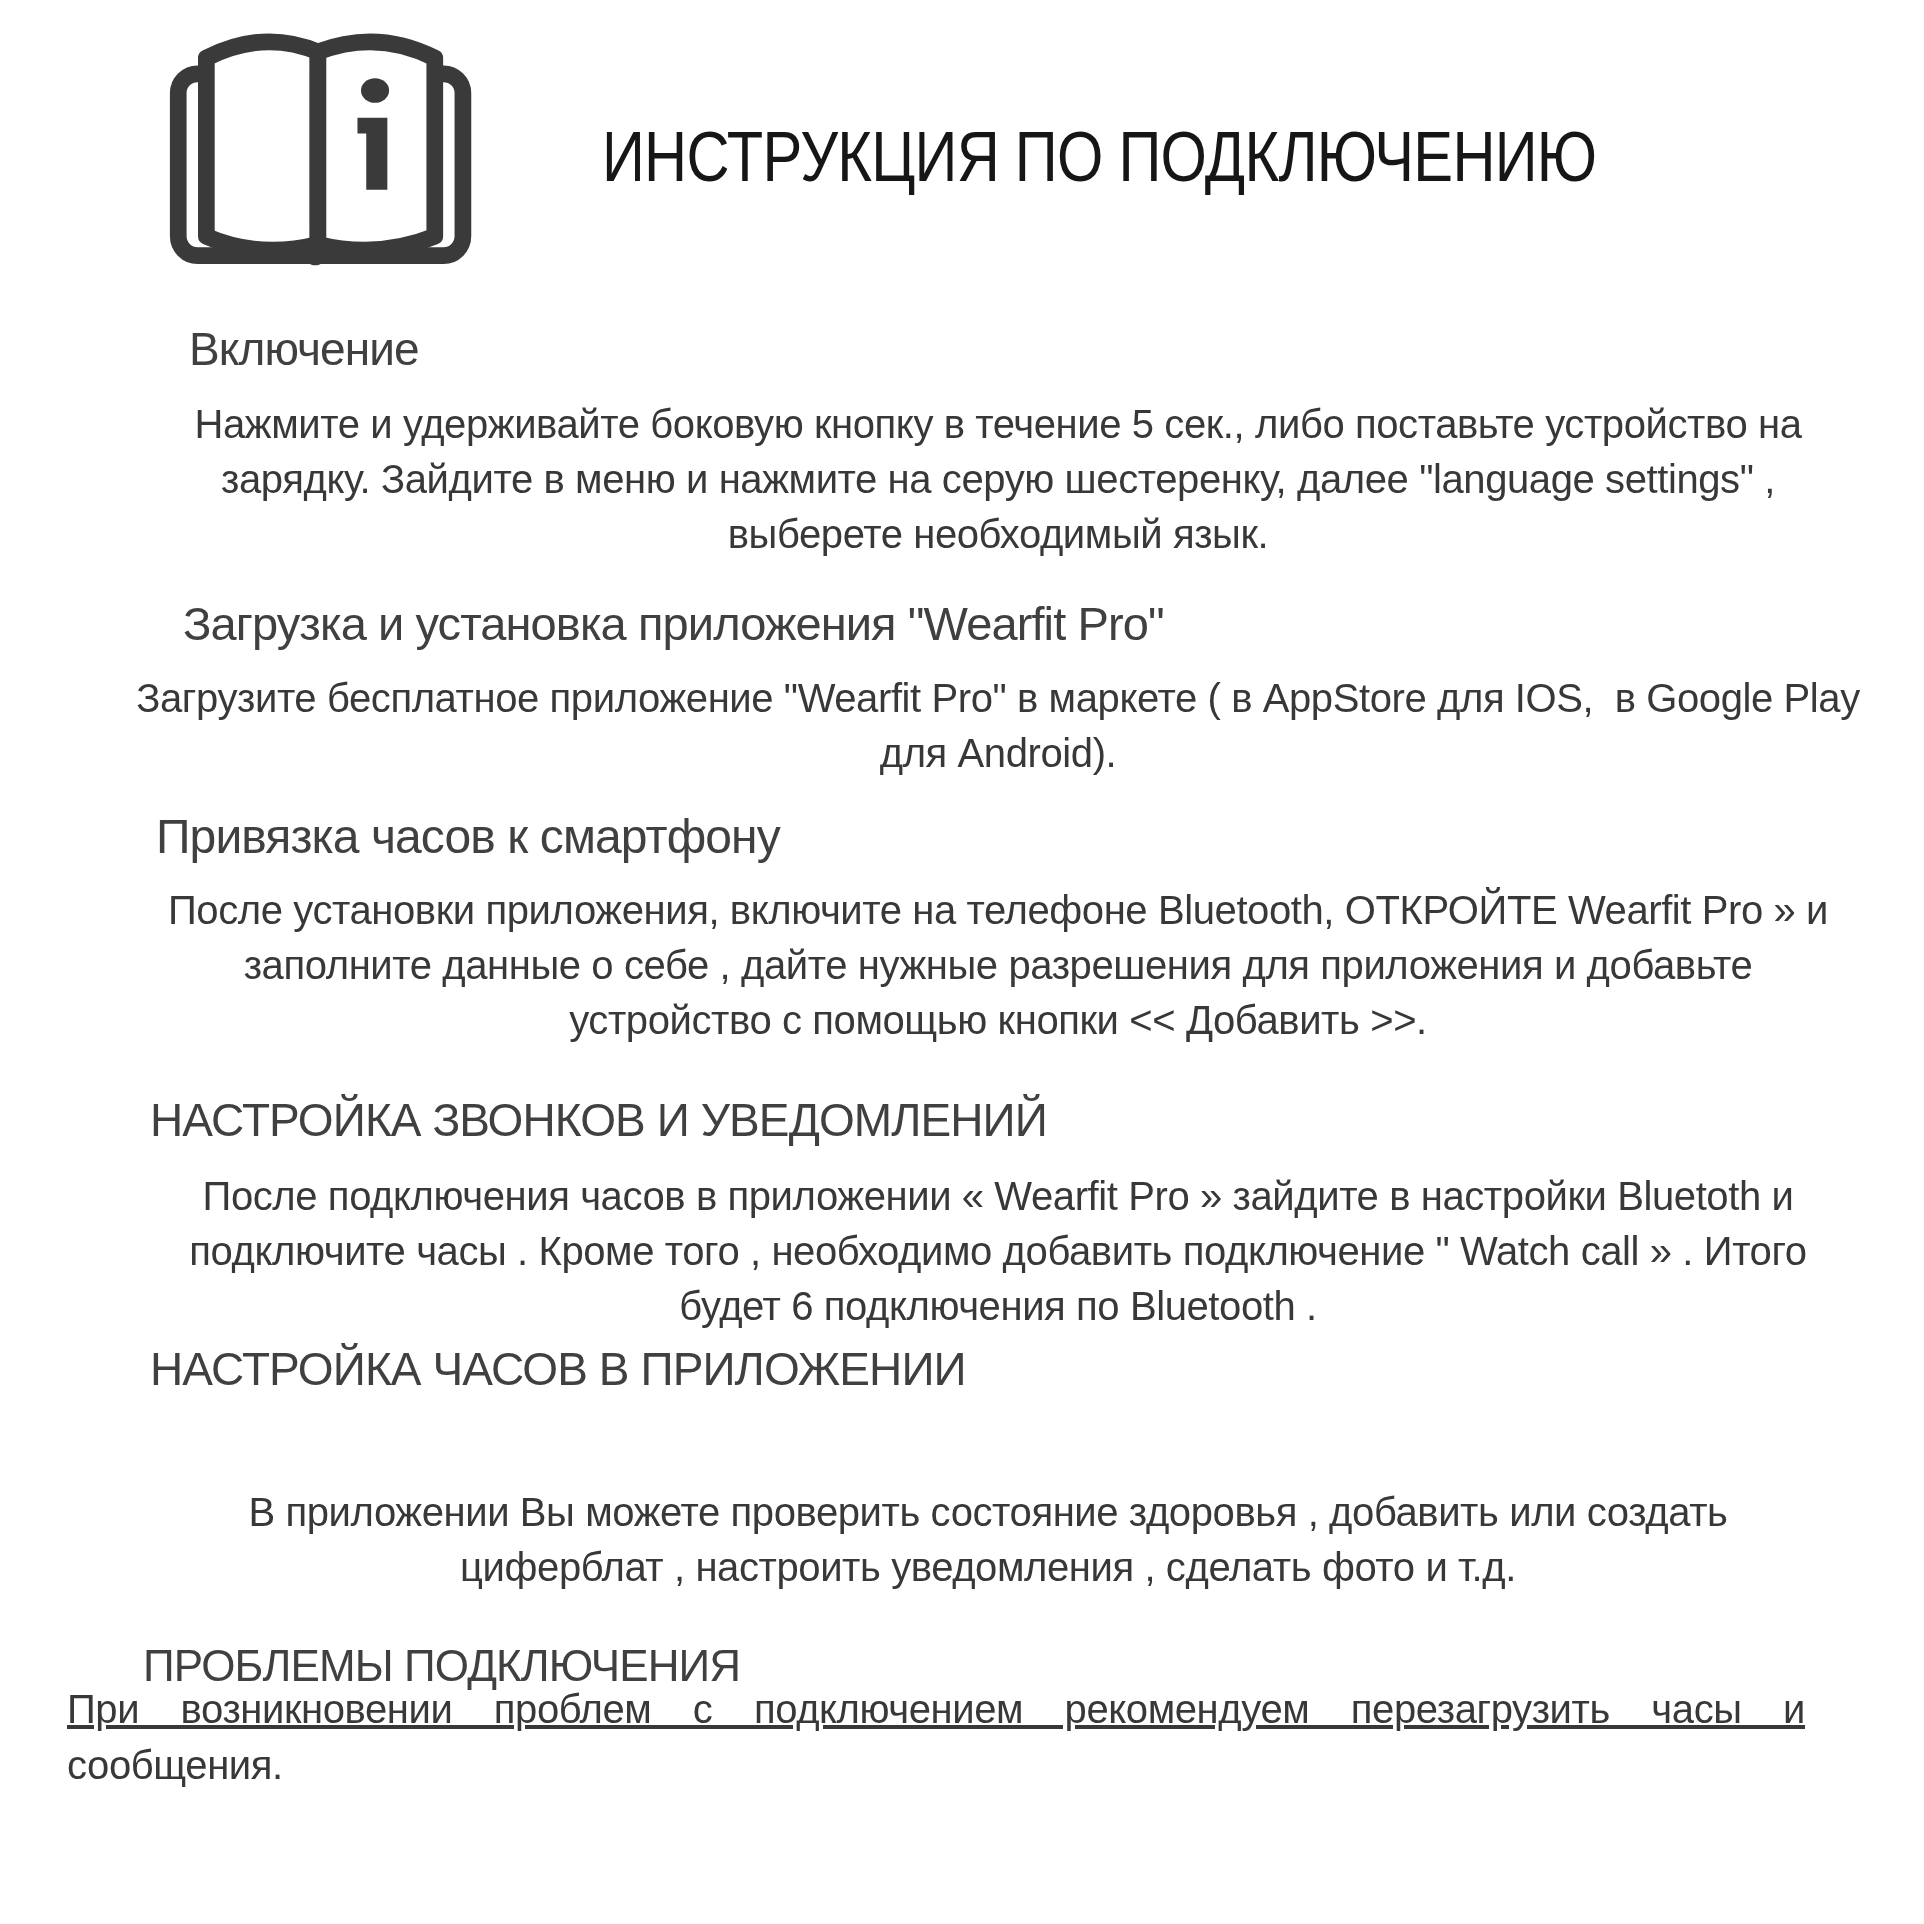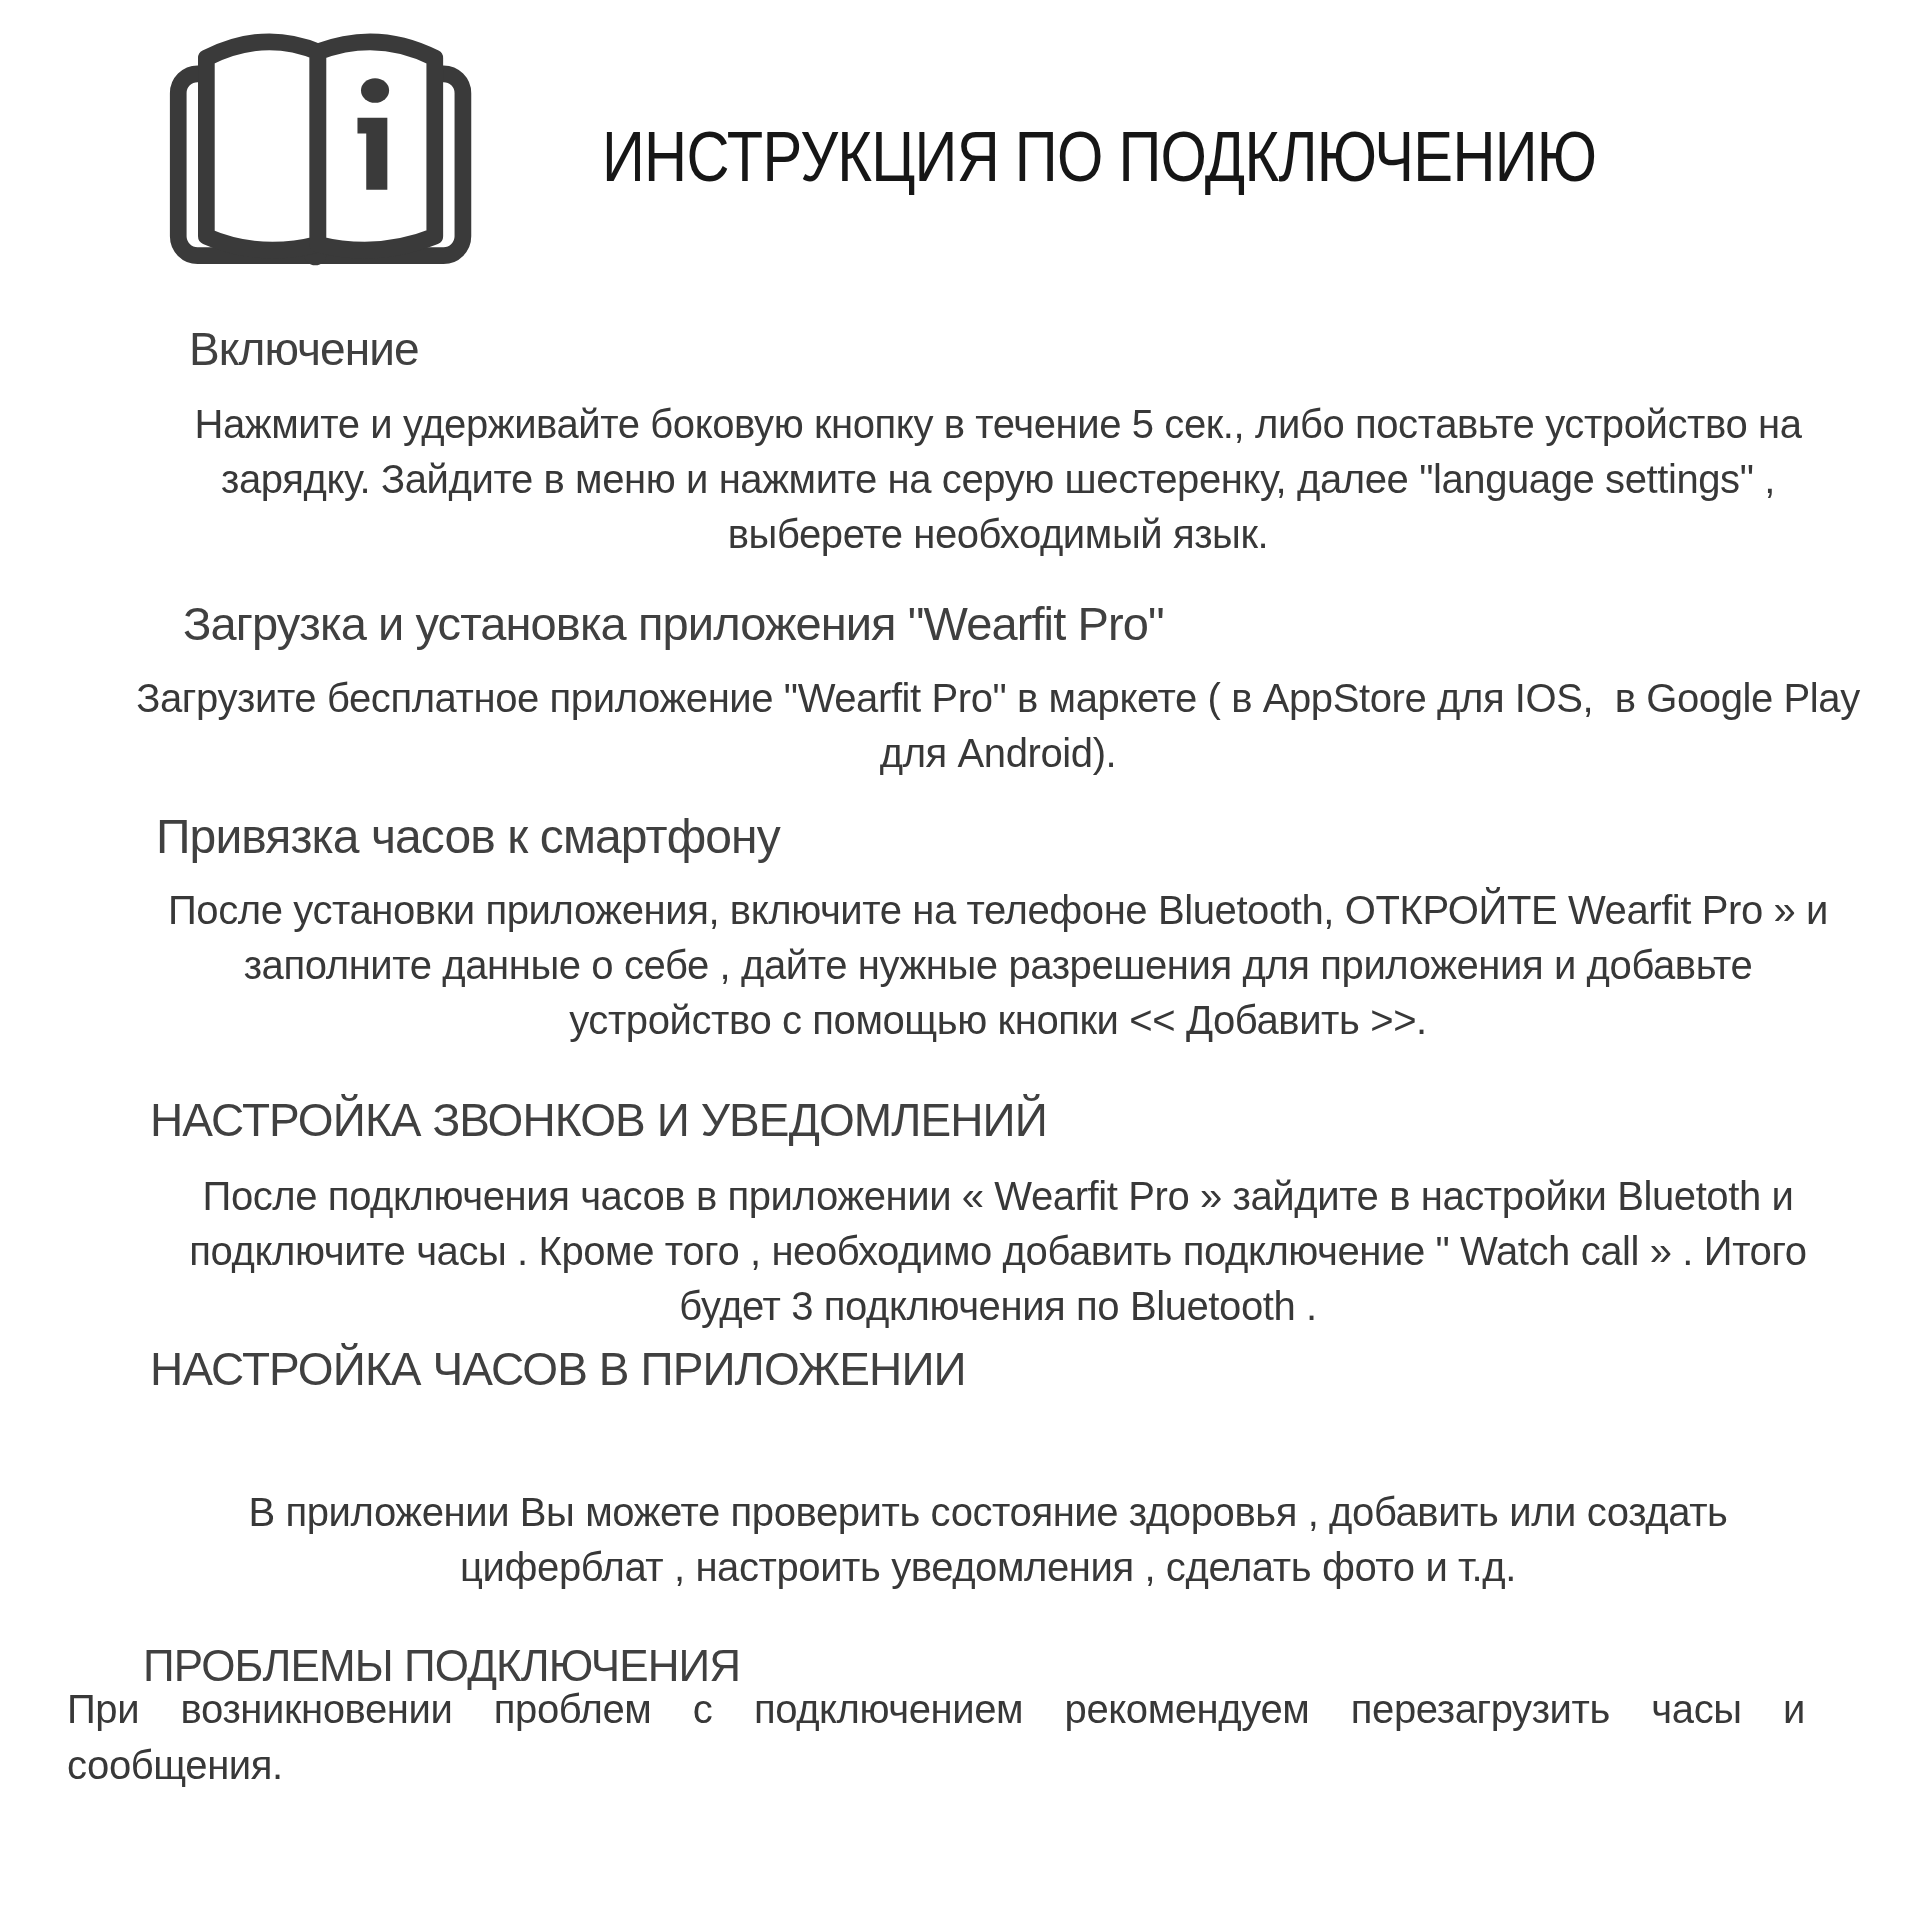--- a/index.html
+++ b/index.html
@@ -40,21 +40,21 @@
     text-align:center;
   }
   .body-justified{
     margin:0;
     font-size:40px;
     line-height:56px;
     color:#383838;
     letter-spacing:-0.4px;
     width:1738px;
   }
-  .jline{display:block;text-align:justify;text-align-last:justify;}
+  .jline{display:block;text-align:justify;text-align-last:justify;text-decoration:underline;}
   .jline-last{display:block;text-align:left;text-align-last:left;}
   .icon-stroke{fill:#ffffff;stroke:#3a3a3a;stroke-width:19;stroke-linejoin:round;stroke-linecap:round;}
   .icon-fill{fill:#3a3a3a;stroke:none;}
 </style>
 </head>
 <body>
 
 <svg class="abs" style="left:125px;top:28.5px" width="356" height="246" viewBox="0 0 400 280" aria-hidden="true">
 
   <rect class="icon-stroke" x="58" y="51" width="324" height="207" rx="22"></rect>
@@ -82,21 +82,21 @@
 для Android).</p>
 
 <h2 class="abs sec-heading" style="left:156px;top:813px;font-size:48px">Привязка часов к смартфону</h2>
 <p class="abs body-text" style="left:80px;top:883px">После установки приложения, включите на телефоне Bluetooth, ОТКРОЙТЕ Wearfit Pro » и
 заполните данные о себе , дайте нужные разрешения для приложения и добавьте
 устройство с помощью кнопки &lt;&lt; Добавить &gt;&gt;.</p>
 
 <h2 class="abs sec-heading" style="left:150px;top:1097px;font-size:46px">НАСТРОЙКА ЗВОНКОВ И УВЕДОМЛЕНИЙ</h2>
 <p class="abs body-text" style="left:80px;top:1169px">После подключения часов в приложении « Wearfit Pro » зайдите в настройки Bluetoth и
 подключите часы . Кроме того , необходимо добавить подключение " Watch call » . Итого
-будет 3 подключения по Bluetooth .</p>
+будет 6 подключения по Bluetooth .</p>
 
 <h2 class="abs sec-heading" style="left:150px;top:1346px;font-size:46px">НАСТРОЙКА ЧАСОВ В ПРИЛОЖЕНИИ</h2>
 <p class="abs body-text" style="left:70px;top:1485px">В приложении Вы можете проверить состояние здоровья , добавить или создать
 циферблат , настроить уведомления , сделать фото и т.д.</p>
 
 <h2 class="abs sec-heading" style="left:143px;top:1644px;font-size:44px">ПРОБЛЕМЫ ПОДКЛЮЧЕНИЯ</h2>
 <p class="abs body-justified" style="left:67px;top:1681px">
   <span class="jline">При возникновении проблем с подключением рекомендуем перезагрузить часы и</span>
   <span class="jline-last">сообщения.</span>
 </p>

